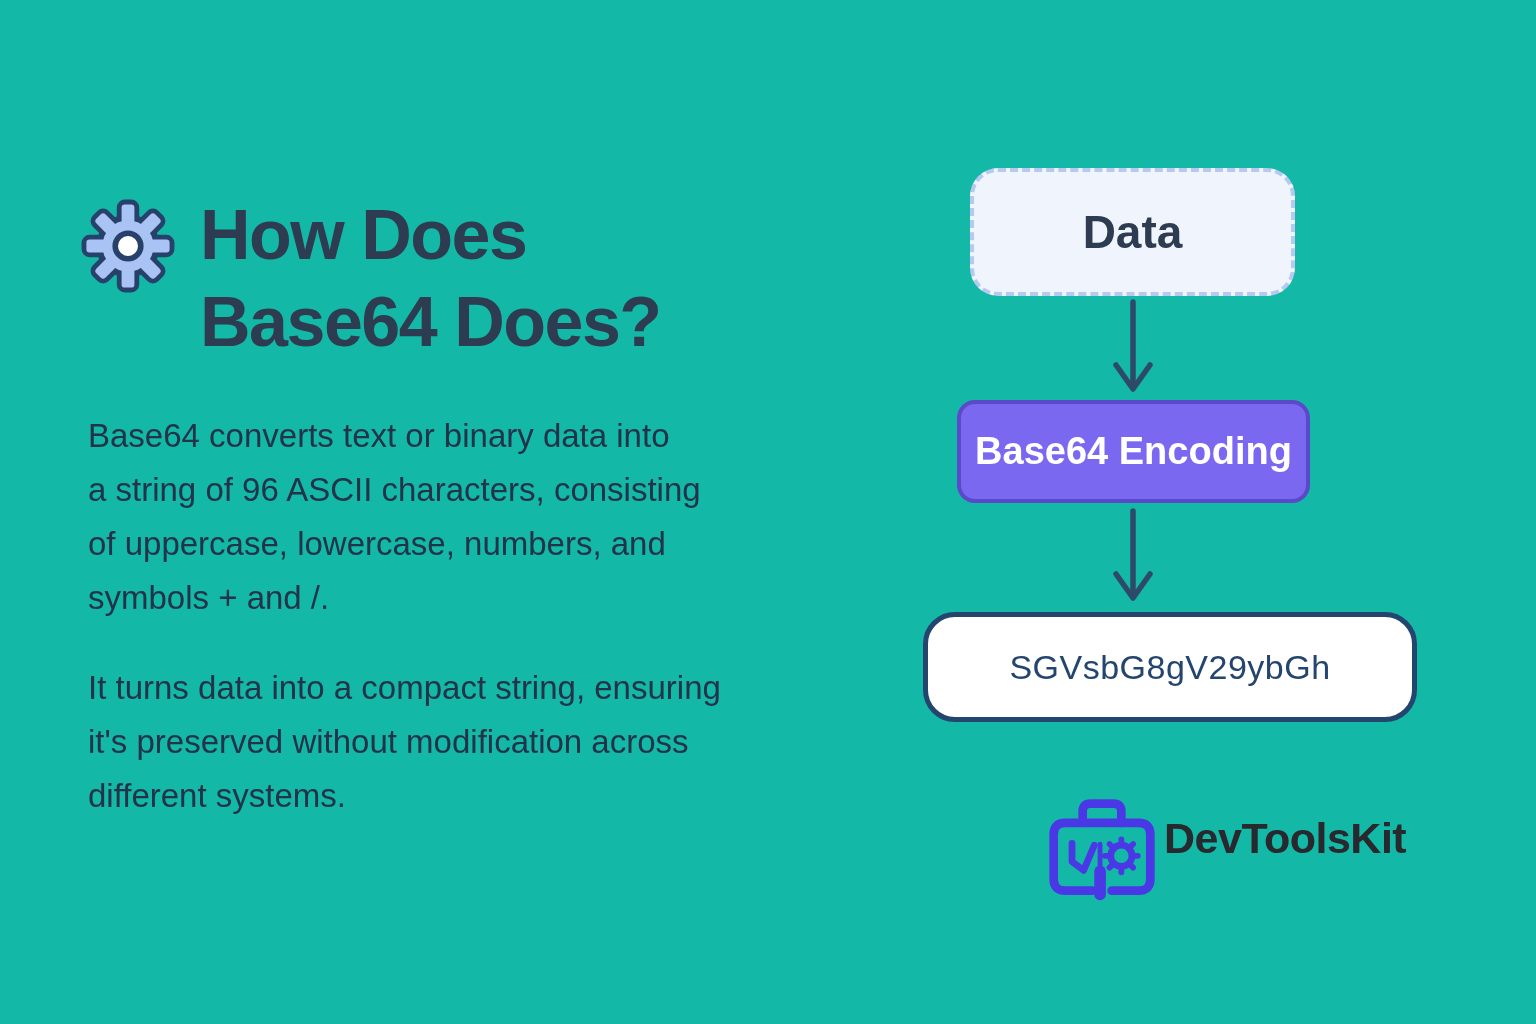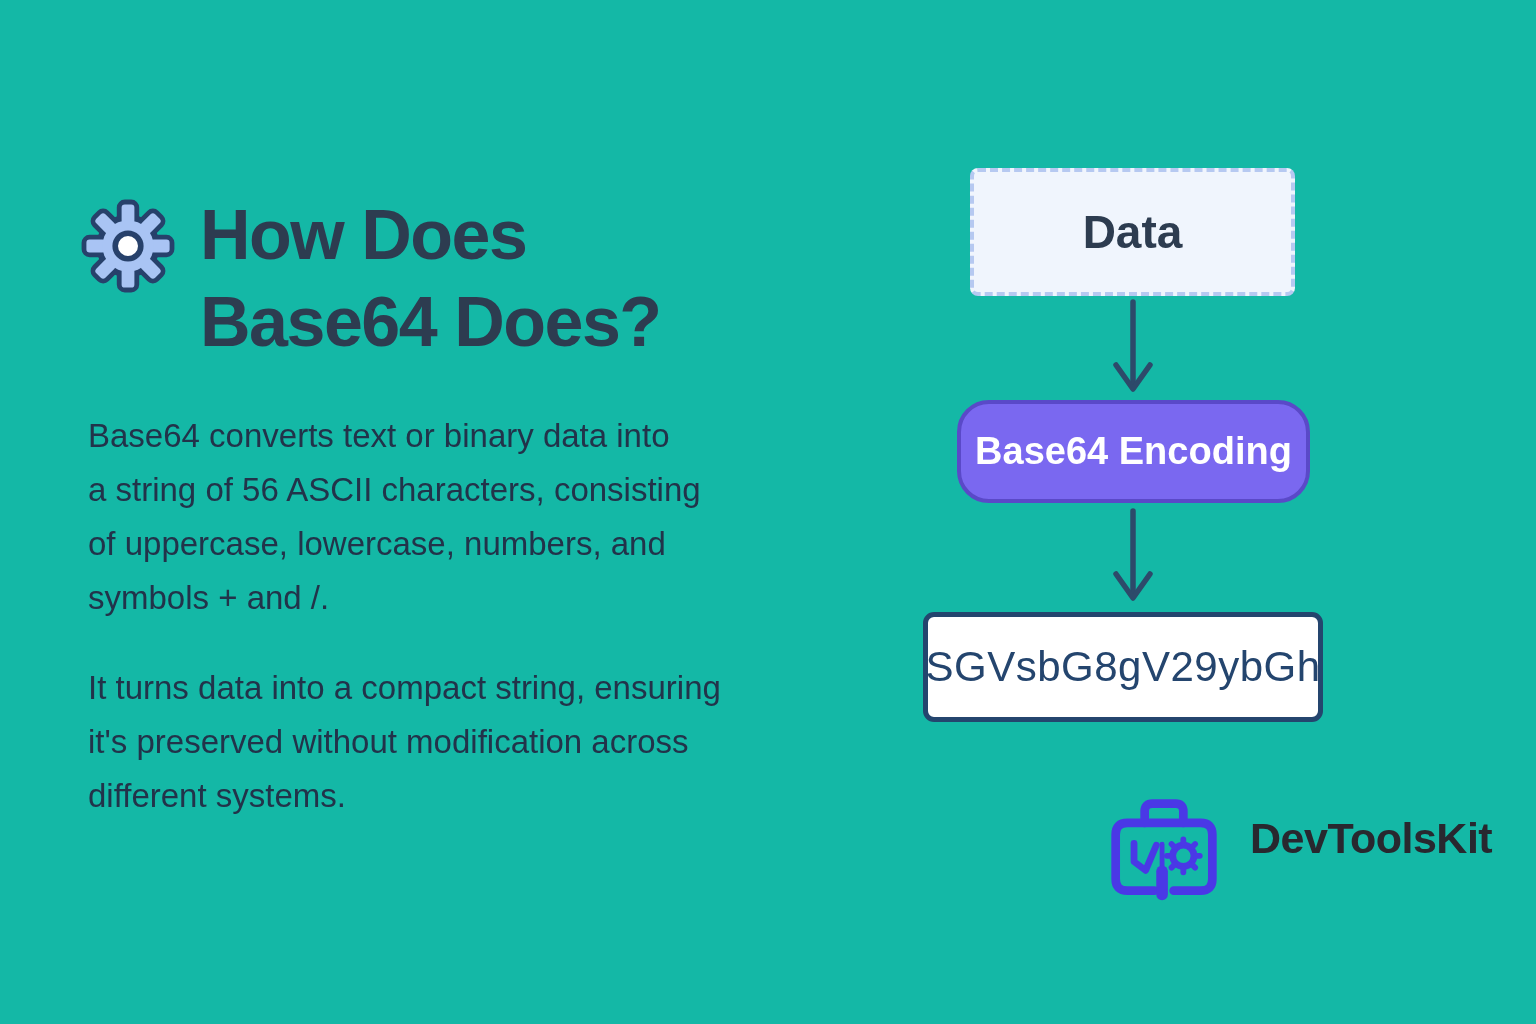--- a/index.html
+++ b/index.html
@@ -47,56 +47,56 @@
     position: absolute;
     display: flex;
     align-items: center;
     justify-content: center;
     text-align: center;
   }
   .node-data {
     left: 970px; top: 168px; width: 325px; height: 128px;
     background: #f0f5fd;
     border: 4px dashed #b6c9f1;
-    border-radius: 8px;
+    border-radius: 28px;
     font-size: 46px;
     font-weight: 700;
     color: #2d3c50;
   }
   .node-encoding {
     left: 957px; top: 400px; width: 353px; height: 103px;
     background: #7a68f0;
     border: 4px solid #5a49c8;
-    border-radius: 32px;
+    border-radius: 18px;
     font-size: 38px;
     font-weight: 600;
     color: #ffffff;
   }
   .node-output {
-    left: 923px; top: 612px; width: 400px; height: 110px;
+    left: 923px; top: 612px; width: 494px; height: 110px;
     background: #ffffff;
     border: 5px solid #24456e;
-    border-radius: 11px;
-    font-size: 42px;
+    border-radius: 32px;
+    font-size: 34px;
     font-weight: 500;
     letter-spacing: 0.5px;
     color: #24456e;
   }
   .arrow { position: absolute; left: 1113px; width: 40px; height: 96px; }
   .arrow-1 { top: 299px; }
   .arrow-2 { top: 508px; }
 
   
   .branding {
     position: absolute;
-    left: 1106px;
+    left: 1044px;
     top: 793px;
     display: flex;
     align-items: flex-start;
-    gap: 28px;
+    gap: 4px;
   }
   .toolbox-icon { width: 116px; height: 116px; flex: 0 0 auto; }
   .brand-text { margin-top: 22px; }
   .brand-line {
     font-size: 43px;
     font-weight: 800;
     line-height: 47px;
     letter-spacing: -0.5px;
     color: #28282f;
   }
@@ -119,21 +119,21 @@
         <rect x="49" y="5" width="22" height="30" rx="7" transform="rotate(270 60 60)"></rect>
         <rect x="49" y="5" width="22" height="30" rx="7" transform="rotate(315 60 60)"></rect>
       </g>
       <circle cx="60" cy="60" r="32" fill="#a9c4f4"></circle>
       <circle cx="60" cy="60" r="16" fill="#ffffff" stroke="#27416b" stroke-width="7"></circle>
     </svg>
     <h1 class="page-title"><span>How Does</span><br><span>Base64 Does?</span></h1>
   </div>
 
   <p class="body-text para-1">Base64 converts text or binary data into
-a string of 56 ASCII characters, consisting
+a string of 96 ASCII characters, consisting
 of uppercase, lowercase, numbers, and
 symbols + and /.</p>
   <p class="body-text para-2">It turns data into a compact string, ensuring
 it's preserved without modification across
 different systems.</p>
 
   <div class="node node-data">Data</div>
 
   <svg class="arrow arrow-1" viewBox="0 0 40 96" aria-hidden="true">
     <line x1="20" y1="3" x2="20" y2="86" stroke="#2d4a6a" stroke-width="5.5" stroke-linecap="round"></line>

